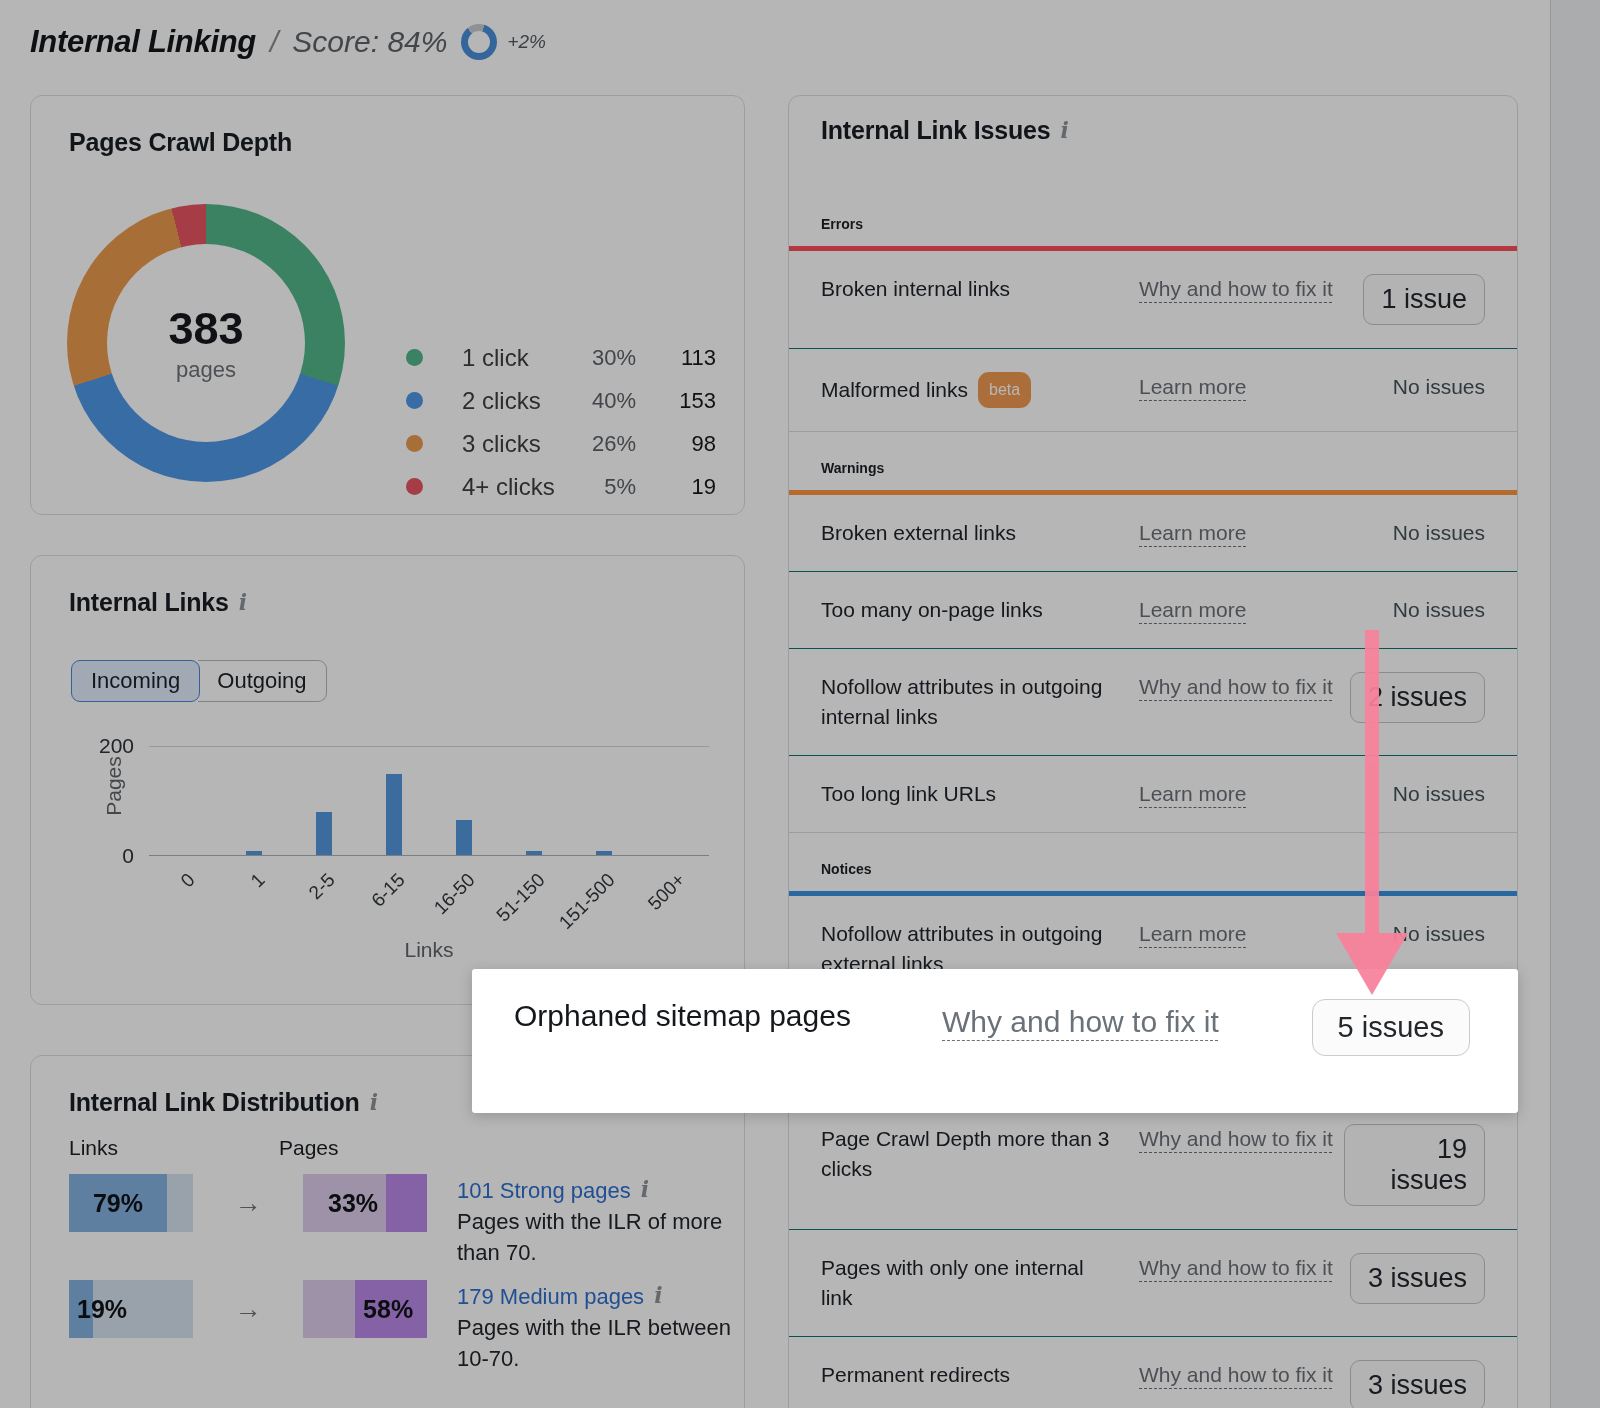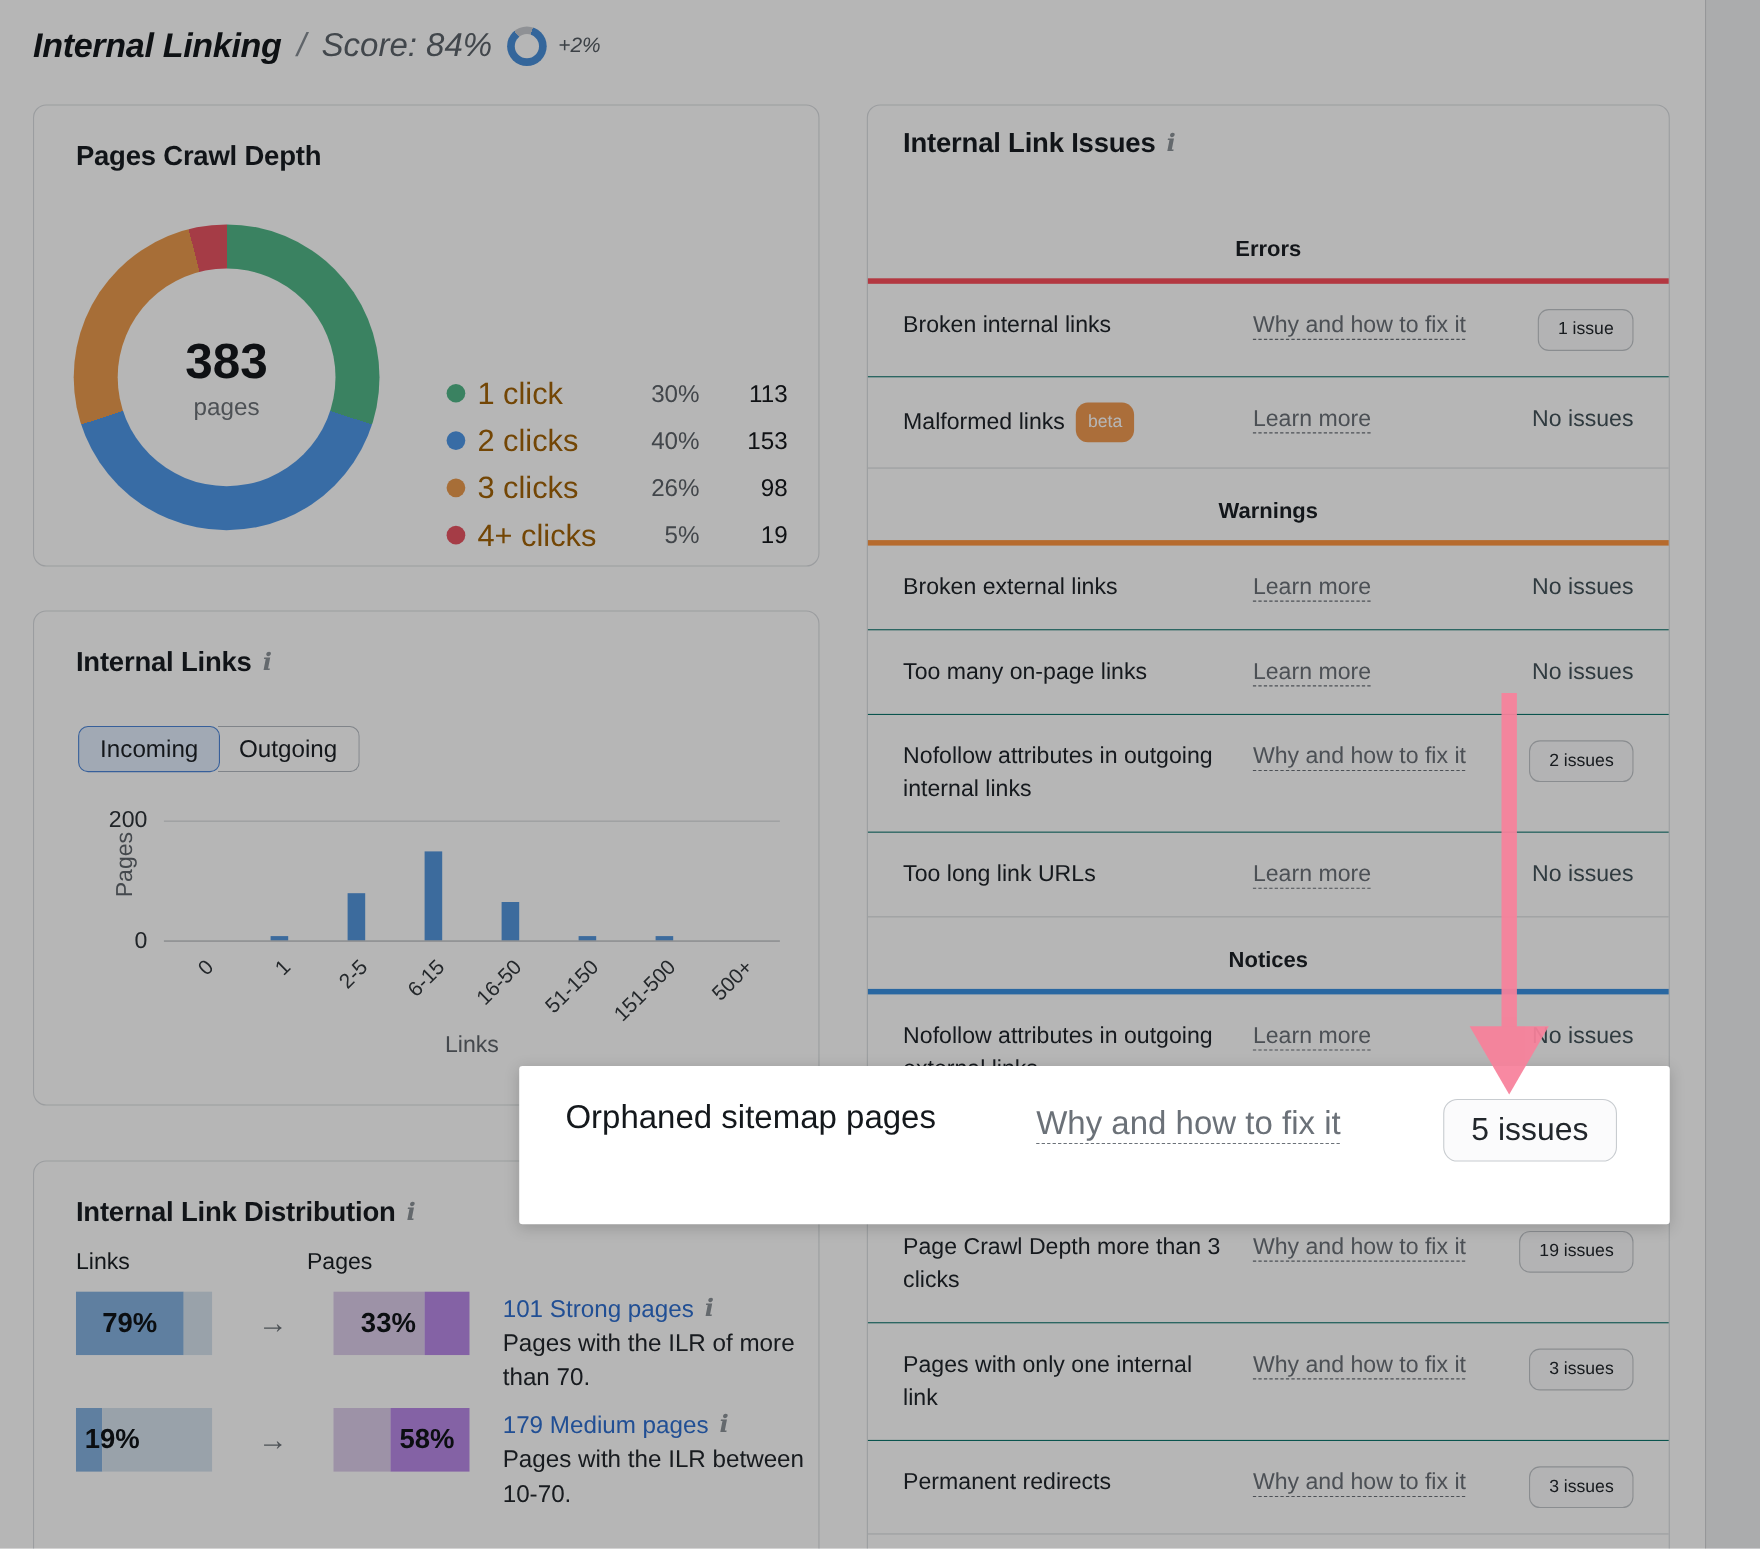--- a/index.html
+++ b/index.html
@@ -34,21 +34,21 @@
   #card-crawl .card-title { position:absolute; left:38px; top:32px; }
   .donut { position:absolute; left:36px; top:108px; width:278px; height:278px; border-radius:50%; }
   .donut::after { content:""; position:absolute; inset:40px; border-radius:50%; background:#ffffff; }
   .donut-center { position:absolute; left:36px; top:108px; width:278px; height:278px;
     display:flex; flex-direction:column; align-items:center; justify-content:center; z-index:2; }
   .donut-center .big { font-size:45px; font-weight:700; color:#16191d; }
   .donut-center .small { font-size:22px; color:#6d7278; margin-top:2px; }
   .legend { position:absolute; left:375px; top:240px; width:310px; }
   .legend-row { display:grid; grid-template-columns:28px 1fr 72px 80px; align-items:center; height:43px; }
   .legend-dot { width:17px; height:17px; border-radius:50%; }
-  .legend-label { font-size:28px; color:#a16207; }
+  .legend-label { font-size:24px; color:#404040;margin-left:28px; }
   .legend-pct { font-size:22px; color:#5d6369; text-align:right; }
   .legend-count { font-size:22px; color:#16191d; text-align:right; }
 
   
   #card-links .card-title { position:absolute; left:38px; top:32px; }
   .toggle { position:absolute; left:40px; top:104px; display:flex; }
   .toggle .seg { font-size:22px; padding:7px 19px; border:1.5px solid #b4bac1; color:#1c2126; cursor:pointer; background:#ffffff; }
   .toggle .seg.on { background:#e2edfc; border-color:#4d86d8; border-radius:9px; position:relative; z-index:1; }
   .toggle .seg.off { border-left:none; border-radius:0 9px 9px 0; margin-left:-2px; }
   .plot { position:absolute; left:118px; top:178px; width:560px; height:122px; }
@@ -80,29 +80,29 @@
   .pct.c-pages0 { right:calc(33% + 8px); }
   .pct.c-pages1 { left:calc(42% + 8px); }
   .dist-arrow { font-size:27px; color:#6d7379; text-align:center; line-height:58px; }
   .dist-text { font-size:22px; line-height:31px; width:305px; }
   .dist-text .bluelink { color:#2f6fd0; cursor:pointer; }
   .dist-text .desc { color:#22272c; }
 
   
   #card-issues .card-title { position:absolute; left:32px; top:20px; }
   .sections { position:absolute; left:0; top:92px; right:0; }
-  .sec-label { font-size:20px; font-weight:700; color:#1b2025; padding:28px 32px 14px 32px;text-align:center; }
+  .sec-label { font-size:14px; font-weight:700; color:#1b2025; padding:28px 32px 14px 32px; }
   .sec-bar { height:5px; width:100%; }
   .irow { display:grid; grid-template-columns:318px 205px 1fr; padding:23px 32px; align-items:start; }
   .irow + .irow { border-top:1px solid #0f766e; }
   .rows { border-bottom:1px solid #d9dcdf; }
   .c-label { font-size:21px; line-height:30px; color:#20252b; padding-right:20px; }
   .c-link a { font-size:21px; line-height:30px; color:#6b7178; text-decoration:underline dashed; text-underline-offset:6px; text-decoration-thickness:1px; cursor:pointer; display:inline; }
   .c-status { text-align:right; }
-  .pill { display:inline-block; font-size:16px; color:#22272c; background:#fbfbfc;
+  .pill { display:inline-block; font-size:27px; color:#22272c; background:#fbfbfc;
     border:1px solid #c2c6ca; border-radius:10px; padding:9px 17px; cursor:pointer; }
   .nostat { font-size:21px; color:#44535a; line-height:30px; }
   .beta { display:inline-block; font-size:16px; color:#ffffff; border-radius:11px; padding:3px 11px; margin-left:10px; vertical-align:2px; }
 
   
   .dim { position:absolute; inset:0; background:rgba(0,0,0,0.285); z-index:50; }
 
   
   .spotlight { position:absolute; left:472px; top:969px; width:1046px; height:144px; background:#ffffff;
     z-index:60; border-radius:3px; box-shadow:0 3px 14px rgba(0,0,0,0.18);

